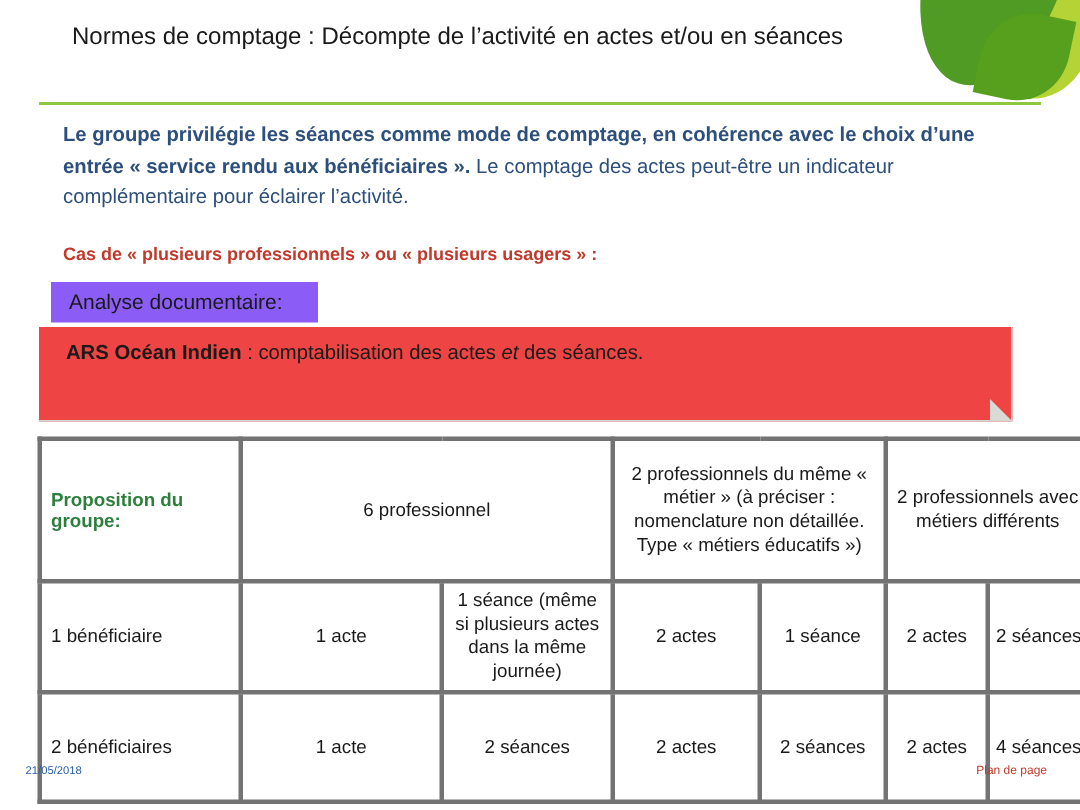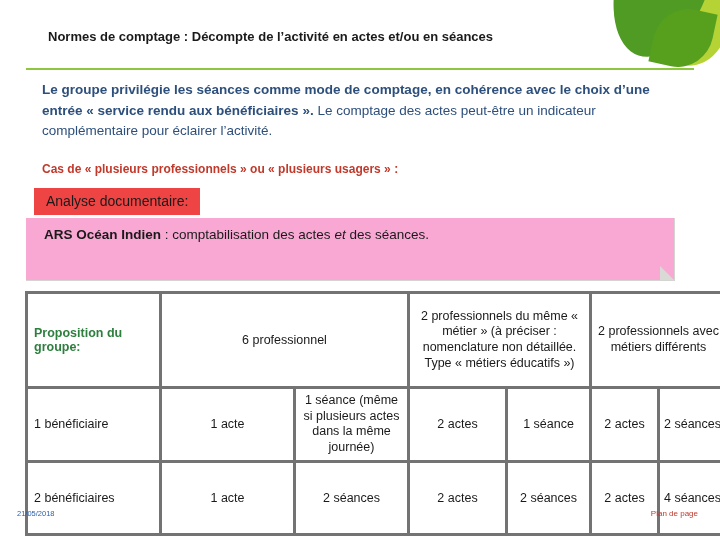--- a/index.html
+++ b/index.html
@@ -55,25 +55,24 @@
     border-radius: 60% 0 60% 0;
     transform: rotate(12deg);
   }
 
   
   .title {
     position: absolute;
     left: 48px;
     top: 14px;
     width: 610px;
-    font-size: 13px;
-    font-weight: bold;
+    font-size: 16px;
+    font-weight: normal;
     color: #1a1a1a;
     line-height: 1.35;
-    margin-top: 14px;
   }
 
   
   .green-rule {
     position: absolute;
     left: 26px;
     top: 68px;
     width: 668px;
     height: 2px;
     background: #8dc63f;
@@ -102,34 +101,34 @@
     font-size: 12px;
     font-weight: bold;
     color: #c0392b;
   }
 
   
   .analyse-box {
     position: absolute;
     left: 34px;
     top: 188px;
-    background: #ef4444;
-    padding: 5px 12px 6px 12px;
+    background: #8b5cf6;
+    padding: 5px 24px 6px 12px;
     font-size: 14px;
     color: #1a1a1a;
   }
 
   
   .example-box {
     position: absolute;
     left: 26px;
     top: 218px;
     width: 648px;
     height: 62px;
-    background: #f9a8d4;
+    background: #ef4444;
     border-right: 1px solid #d4d4d0;
     border-bottom: 1px solid #d4d4d0;
   }
   .example-box .fold {
     position: absolute;
     right: 0;
     bottom: 0;
     width: 0;
     height: 0;
     border-left: 14px solid #d9d9d5;

